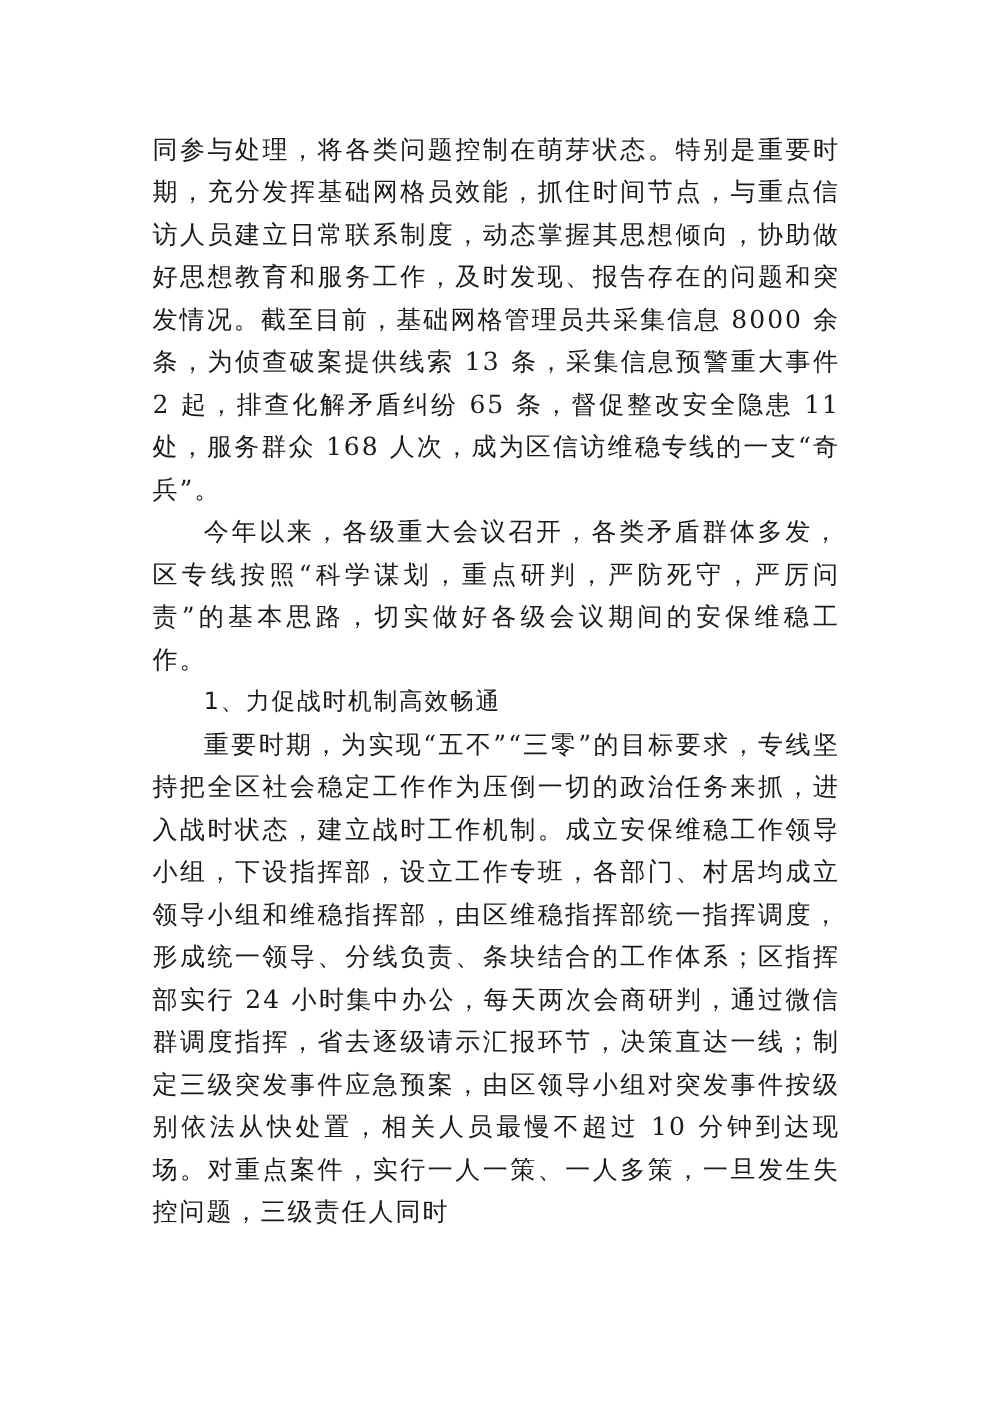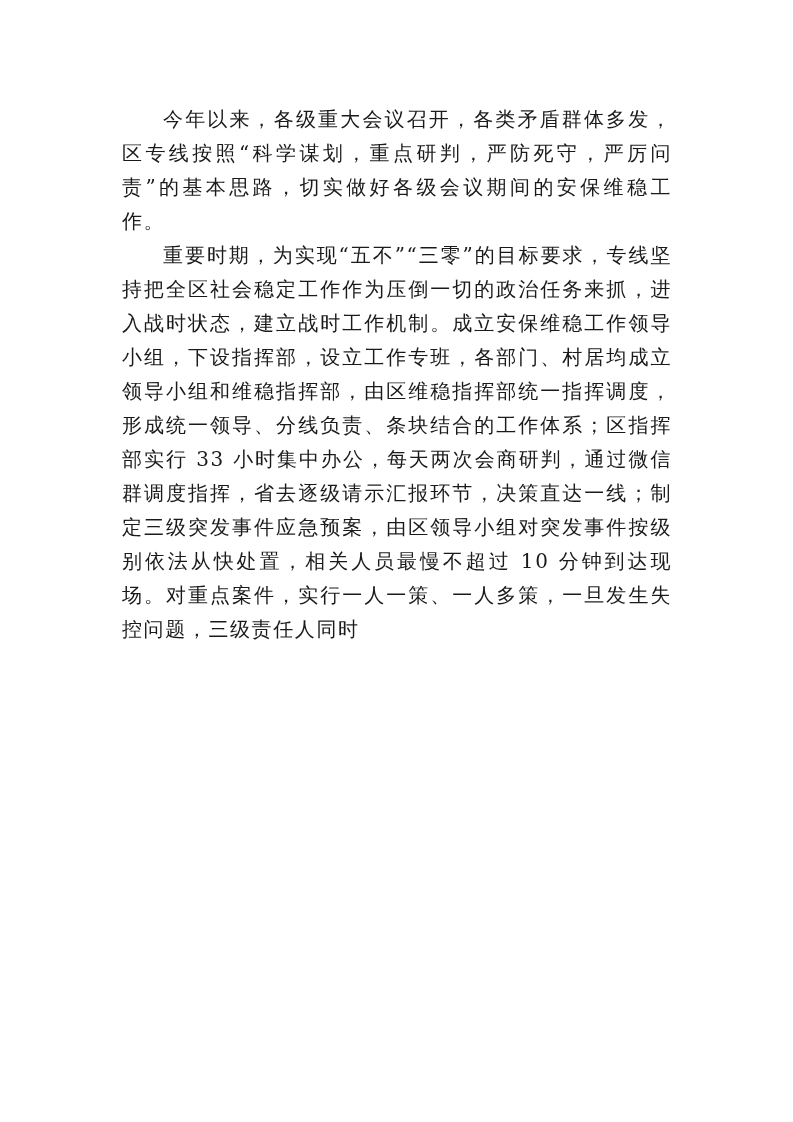--- a/index.html
+++ b/index.html
@@ -59,16 +59,18 @@
       font-weight: normal;
       font-size: 19px;
       letter-spacing: 1.4px;
     }
   </style>
 </head>
 <body>
 
 <div class="page">
   <div class="content">
+    <p class="para">同参与处理，将各类问题控制在萌芽状态。特别是重要时期，充分发挥基础网格员效能，抓住时间节点，与重点信访人员建立日常联系制度，动态掌握其思想倾向，协助做好思想教育和服务工作，及时发现、报告存在的问题和突发情况。截至目前，基础网格管理员共采集信息 8000 余条，为侦查破案提供线索 13 条，采集信息预警重大事件 2 起，排查化解矛盾纠纷 65 条，督促整改安全隐患 11 处，服务群众 168 人次，成为区信访维稳专线的一支“奇兵”。</p>
     <p class="para indent">今年以来，各级重大会议召开，各类矛盾群体多发，区专线按照“科学谋划，重点研判，严防死守，严厉问责”的基本思路，切实做好各级会议期间的安保维稳工作。</p>
-    <p class="para indent">重要时期，为实现“五不”“三零”的目标要求，专线坚持把全区社会稳定工作作为压倒一切的政治任务来抓，进入战时状态，建立战时工作机制。成立安保维稳工作领导小组，下设指挥部，设立工作专班，各部门、村居均成立领导小组和维稳指挥部，由区维稳指挥部统一指挥调度，形成统一领导、分线负责、条块结合的工作体系；区指挥部实行 33 小时集中办公，每天两次会商研判，通过微信群调度指挥，省去逐级请示汇报环节，决策直达一线；制定三级突发事件应急预案，由区领导小组对突发事件按级别依法从快处置，相关人员最慢不超过 10 分钟到达现场。对重点案件，实行一人一策、一人多策，一旦发生失控问题，三级责任人同时</p>
+    <p class="subheading">1、力促战时机制高效畅通</p>
+    <p class="para indent">重要时期，为实现“五不”“三零”的目标要求，专线坚持把全区社会稳定工作作为压倒一切的政治任务来抓，进入战时状态，建立战时工作机制。成立安保维稳工作领导小组，下设指挥部，设立工作专班，各部门、村居均成立领导小组和维稳指挥部，由区维稳指挥部统一指挥调度，形成统一领导、分线负责、条块结合的工作体系；区指挥部实行 24 小时集中办公，每天两次会商研判，通过微信群调度指挥，省去逐级请示汇报环节，决策直达一线；制定三级突发事件应急预案，由区领导小组对突发事件按级别依法从快处置，相关人员最慢不超过 10 分钟到达现场。对重点案件，实行一人一策、一人多策，一旦发生失控问题，三级责任人同时</p>
   </div>
 </div>
 
 </body></html>

